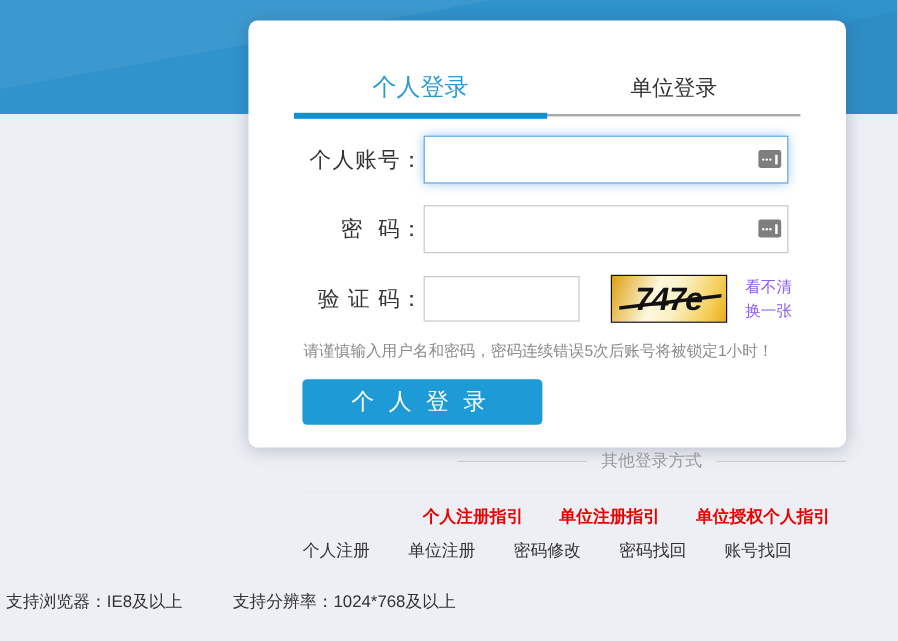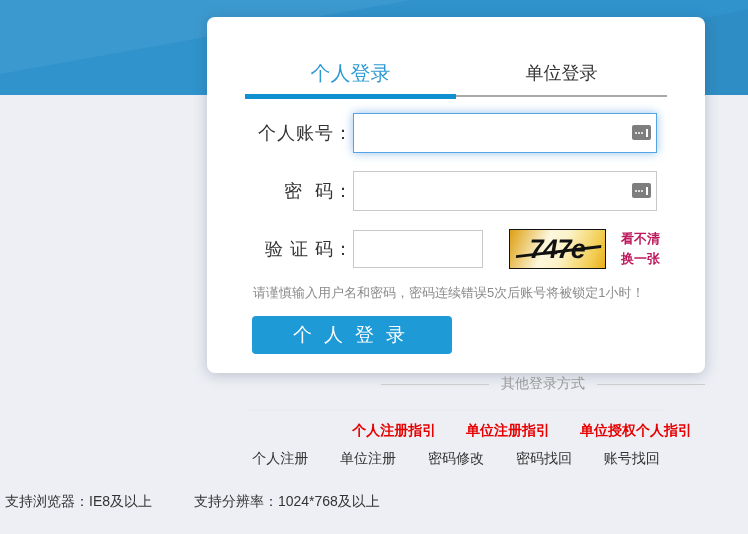--- a/index.html
+++ b/index.html
@@ -83,21 +83,21 @@
     cursor:pointer; overflow:hidden;
   }
   .captcha-text {
     font-size:27px; font-weight:bold; color:#111;
     transform:skewX(-10deg); position:relative; letter-spacing:-1px;
   }
   .captcha-text .strike {
     position:absolute; left:-12px; right:-16px; top:52%; height:3px;
     background:#111; transform:rotate(-7deg);
   }
-  .captcha-refresh { margin-left:15px; font-size:13px; color:#be185d; line-height:20px; cursor:pointer;font-weight:bold; }
+  .captcha-refresh { margin-left:15px; font-size:13px; color:#8b5cf6; line-height:20px; cursor:pointer; }
 
   
   .warning { margin:-3px 0 0 46px; font-size:13px; color:#8a8a8a; }
 
   
   .btn-row { display:flex; gap:6px; padding-left:45px; margin-top:14px; }
   .btn {
     width:200px; height:38px; border:none; border-radius:4px;
     background:#1e9bd7; color:#fff; font-size:19px; cursor:pointer;
     font-family:inherit; text-indent:6px;

